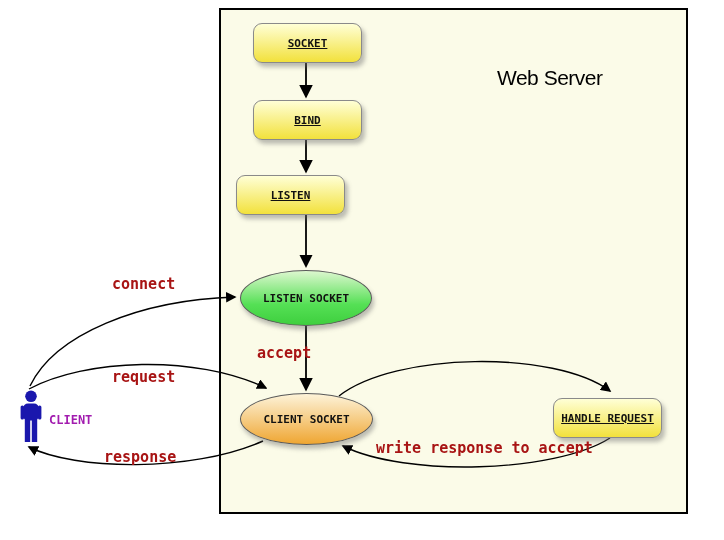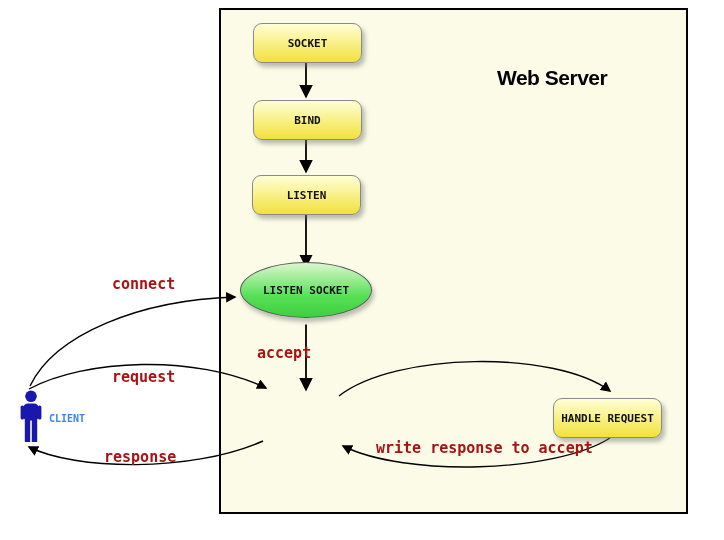--- a/index.html
+++ b/index.html
@@ -15,21 +15,21 @@
     position: absolute;
     left: 219px; top: 8px;
     width: 465px; height: 502px;
     background: var(--server-bg, #fbfbe8);
     border: 2px solid var(--server-border, #000000);
   }
   .title {
     position: absolute;
     left: 497px; top: 66px;
     font-family: "Liberation Sans", sans-serif;
-    font-weight: bold;
+    font-weight: normal;
     font-size: 21px;
     letter-spacing: -0.5px;
     color: #000;
   }
   svg.arrows {
     position: absolute;
     left: 0; top: 0;
     width: 724px; height: 540px;
     pointer-events: none;
   }
@@ -42,31 +42,32 @@
     font-size: 11px;
     color: #111;
     white-space: nowrap;
   }
   .node.rect {
     width: 107px; height: 38px;
     border-radius: 9px;
     border: 1px solid var(--node-yellow-border, #8a8a8a);
     background: linear-gradient(180deg, var(--node-yellow-top, #ffffd6) 0%, var(--node-yellow-bottom, #f2e13c) 100%);
     box-shadow: 3px 4px 4px rgba(110,110,110,0.45);
+    text-decoration: underline;
   }
   .node.ellipse {
     border-radius: 50%;
     border: 1px solid var(--ellipse-border, #5a5a5a);
     box-shadow: 2px 4px 4px rgba(110,110,110,0.45);
   }
   #node-socket        { left: 253px; top: 23px;  }
   #node-bind          { left: 253px; top: 100px; justify-content: center; }
-  #node-listen        { left: 252px; top: 175px; text-align: right; }
+  #node-listen        { left: 236px; top: 175px; text-align: right; }
   #node-listen-socket {
-    left: 240px; top: 262px; width: 130px; height: 54px;
+    left: 240px; top: 270px; width: 130px; height: 54px;
     background: linear-gradient(180deg, var(--ellipse-green-top, #ddf7cf) 0%, #55e055 62%, var(--ellipse-green-bottom, #3ecf3e) 100%);
   }
   #node-client-socket {
     left: 240px; top: 393px; width: 131px; height: 50px;
     background: linear-gradient(180deg, var(--ellipse-orange-top, #fdf3d9) 0%, var(--ellipse-orange-bottom, #efa632) 100%);
   }
   #node-handle-request { left: 553px; top: 398px; }
   .edge-label {
     position: absolute;
     font-weight: bold;
@@ -77,22 +78,22 @@
   #label-connect  { left: 112px; top: 275px; }
   #label-request  { left: 112px; top: 368px; }
   #label-response { left: 104px; top: 448px; text-align: center; }
   #label-accept   { left: 257px; top: 344px; text-align: center; }
   #label-read     { left: 359px; top: 346px; }
   #label-write    { left: 376px; top: 439px; }
   .actor-label {
     position: absolute;
     left: 49px; top: 413px;
     font-weight: bold;
-    font-size: 10px;
-    color: #3b82f6;
+    font-size: 12px;
+    color: #a21caf;
     white-space: nowrap;
   }
 </style>
 </head>
 <body>
 
 <div class="canvas">
 
   <div class="server-box"></div>
 
@@ -132,20 +133,23 @@
   </div>
   <div class="node rect" id="node-bind">
     <span>BIND</span>
   </div>
   <div class="node rect" id="node-listen">
     <span>LISTEN</span>
   </div>
   <div class="node ellipse" id="node-listen-socket">
     <span>LISTEN SOCKET</span>
   </div>
+  <div class="node ellipse" id="node-client-socket">
+    <span>CLIENT SOCKET</span>
+  </div>
   <div class="node rect" id="node-handle-request">
     <span>HANDLE REQUEST</span>
   </div>
 
   <div class="edge-label" id="label-connect">connect</div>
   <div class="edge-label" id="label-request">request</div>
   <div class="edge-label" id="label-response">response</div>
   <div class="edge-label" id="label-accept">accept</div>
   <div class="edge-label" id="label-write">write response to accept</div>
 

